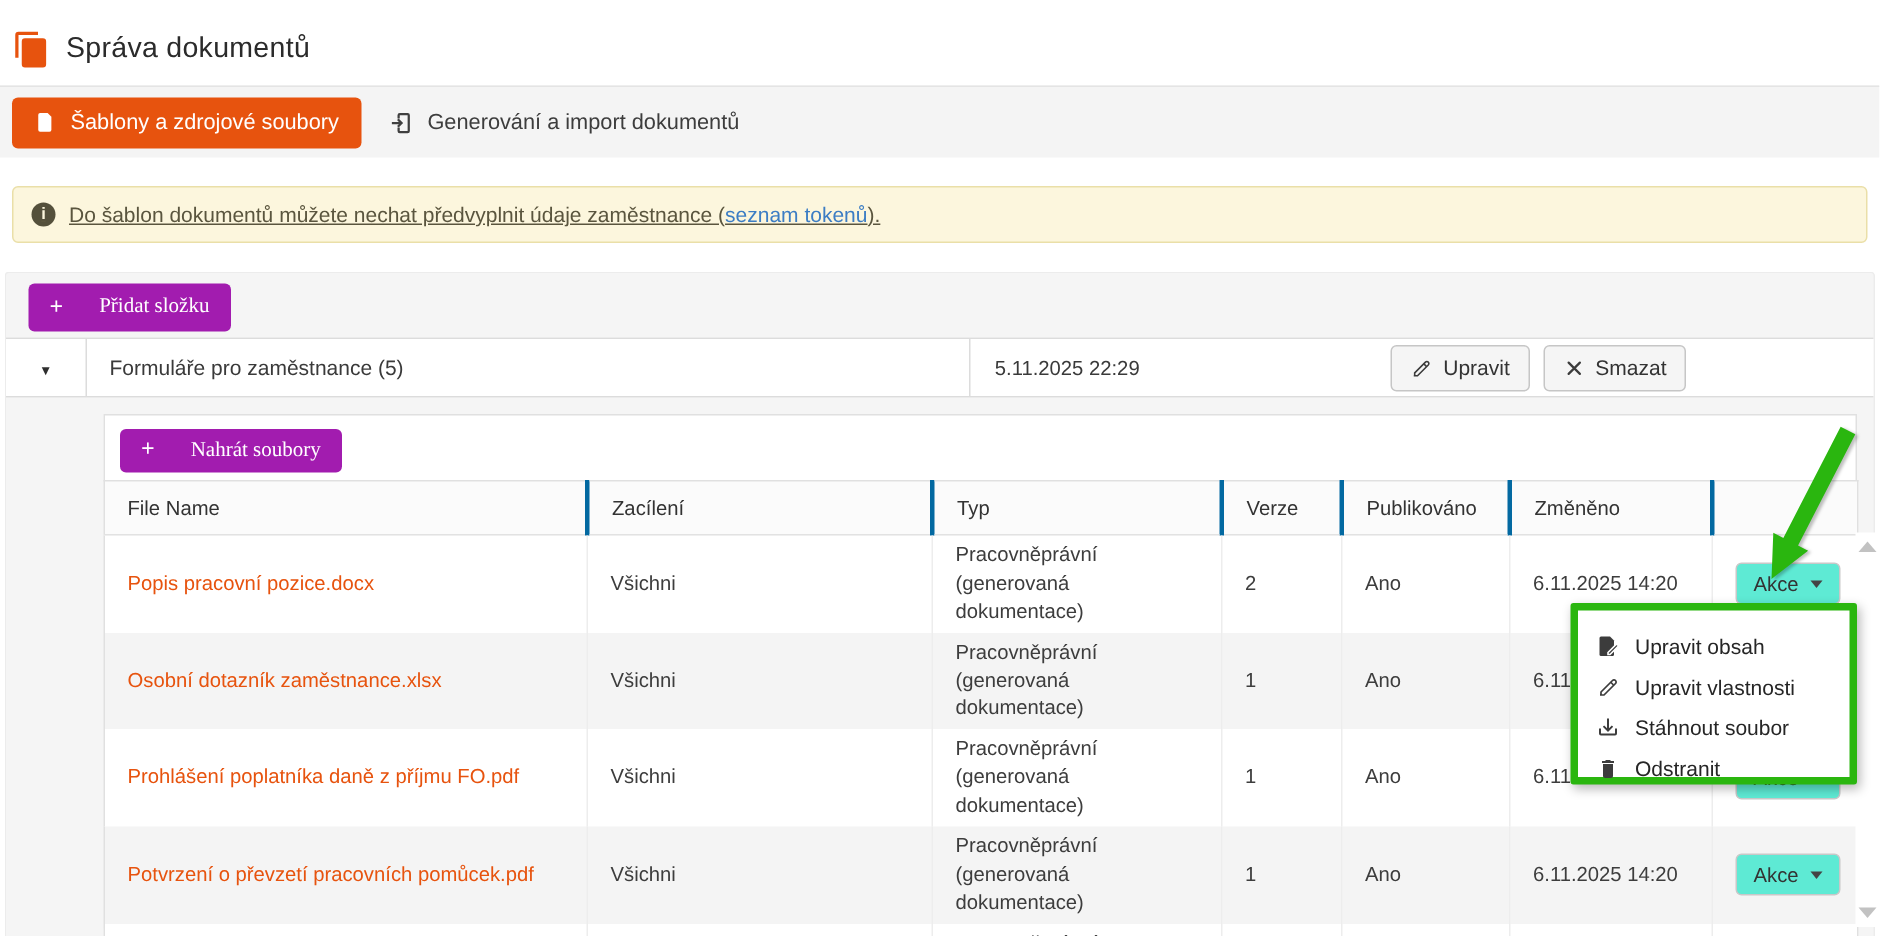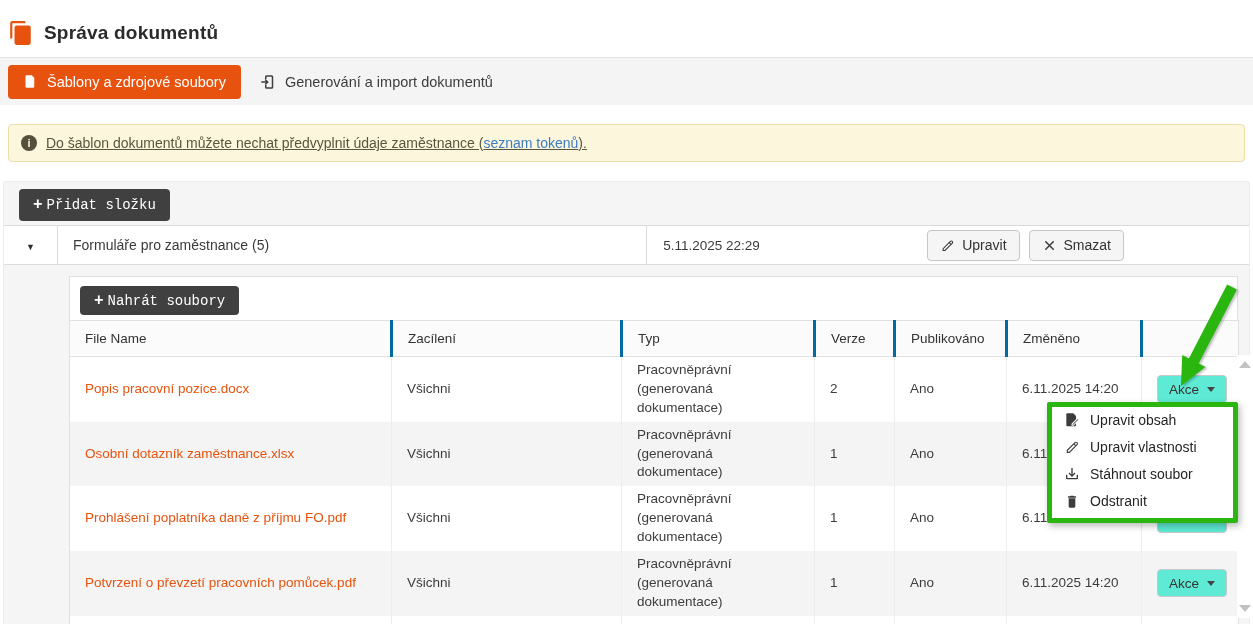--- a/index.html
+++ b/index.html
@@ -6,21 +6,21 @@
   html,body { width:1253px; height:624px; }
   body {
     position: relative;
     font-family: "Liberation Sans", "DejaVu Sans", sans-serif;
     background: #ffffff;
     color: #333;
     overflow: hidden;
   }
   
   .page-header { position:absolute; left:8px; top:20px; display:flex; align-items:center; gap:10px; }
-  .page-header h1 { font-size:19px; font-weight:700; color:#2b2b2b; letter-spacing:.2px; }
+  .page-header h1 { font-size:19px; font-weight:400; color:#2b2b2b; letter-spacing:.2px; }
   .copy-ic { width:26px; height:26px; }
 
   
   .tabstrip {
     position:absolute; left:0; top:57px; width:1253px; height:48px;
     background:#f4f4f4; border-top:1px solid #e4e4e4;
     display:flex; align-items:center; gap:18px; padding-left:8px;
   }
   .tab-active {
     display:flex; align-items:center; gap:9px;
@@ -50,23 +50,23 @@
   .info-icon::after { content:"i"; }
   .banner a { color:#3c7dc4; text-decoration:none; }
 
   
   .panel {
     position:absolute; left:3px; top:181px; width:1247px; height:443px;
     background:#f5f5f5; border:1px solid #ececec; border-bottom:none;
     border-radius:3px 3px 0 0;
   }
   .btn-orange {
-    display:inline-flex; align-items:center; gap:4px;
-    background:#404040; color:#fff; border:none; border-radius:4px;
-    font-size:14px; font-family:Liberation Mono, monospace; cursor:pointer; padding:0 14px;
+    display:inline-flex; align-items:center; gap:24px;
+    background:#a21caf; color:#fff; border:none; border-radius:4px;
+    font-size:14px; font-family:Liberation Serif, serif; cursor:pointer; padding:0 14px;
   }
   .plus-icon::before { content:"+"; font-size:16px; font-weight:700; line-height:1; }
   #add-folder { position:absolute; left:15px; top:7px; height:32px; }
 
   
   .folder-row {
     position:absolute; left:0; top:43px; width:1245px; height:40px;
     background:#fff; border-top:1px solid #dcdcdc; border-bottom:1px solid #dcdcdc;
     display:flex; align-items:center;
   }
@@ -125,21 +125,21 @@
   .scroll-down { bottom:6px; border-top:7px solid #c2c2c2; border-bottom:none; }
 
   
   .annot-box {
     position:absolute; left:1047px; top:402px; width:191px; height:121px;
     border:5px solid #2ab60f; background:#fff; z-index:30; border-radius:2px;
     box-shadow:2px 3px 7px rgba(0,0,0,.28);
   }
   .menu { padding:5px 0; }
   .menu-item {
-    display:flex; align-items:flex-start; gap:10px; width:100%;
+    display:flex; align-items:flex-end; gap:10px; width:100%;
     height:27px; padding:0 12px; background:none; border:none;
     font-size:14px; color:#262626; font-family:inherit; cursor:pointer; text-align:left;
   }
   .menu-item svg { width:16px; height:16px; flex:0 0 16px; }
   .annot-arrow { position:absolute; left:0; top:0; width:1253px; height:624px; z-index:40; pointer-events:none; }
 </style>
 </head>
 <body>
 
 <div class="page-header">

